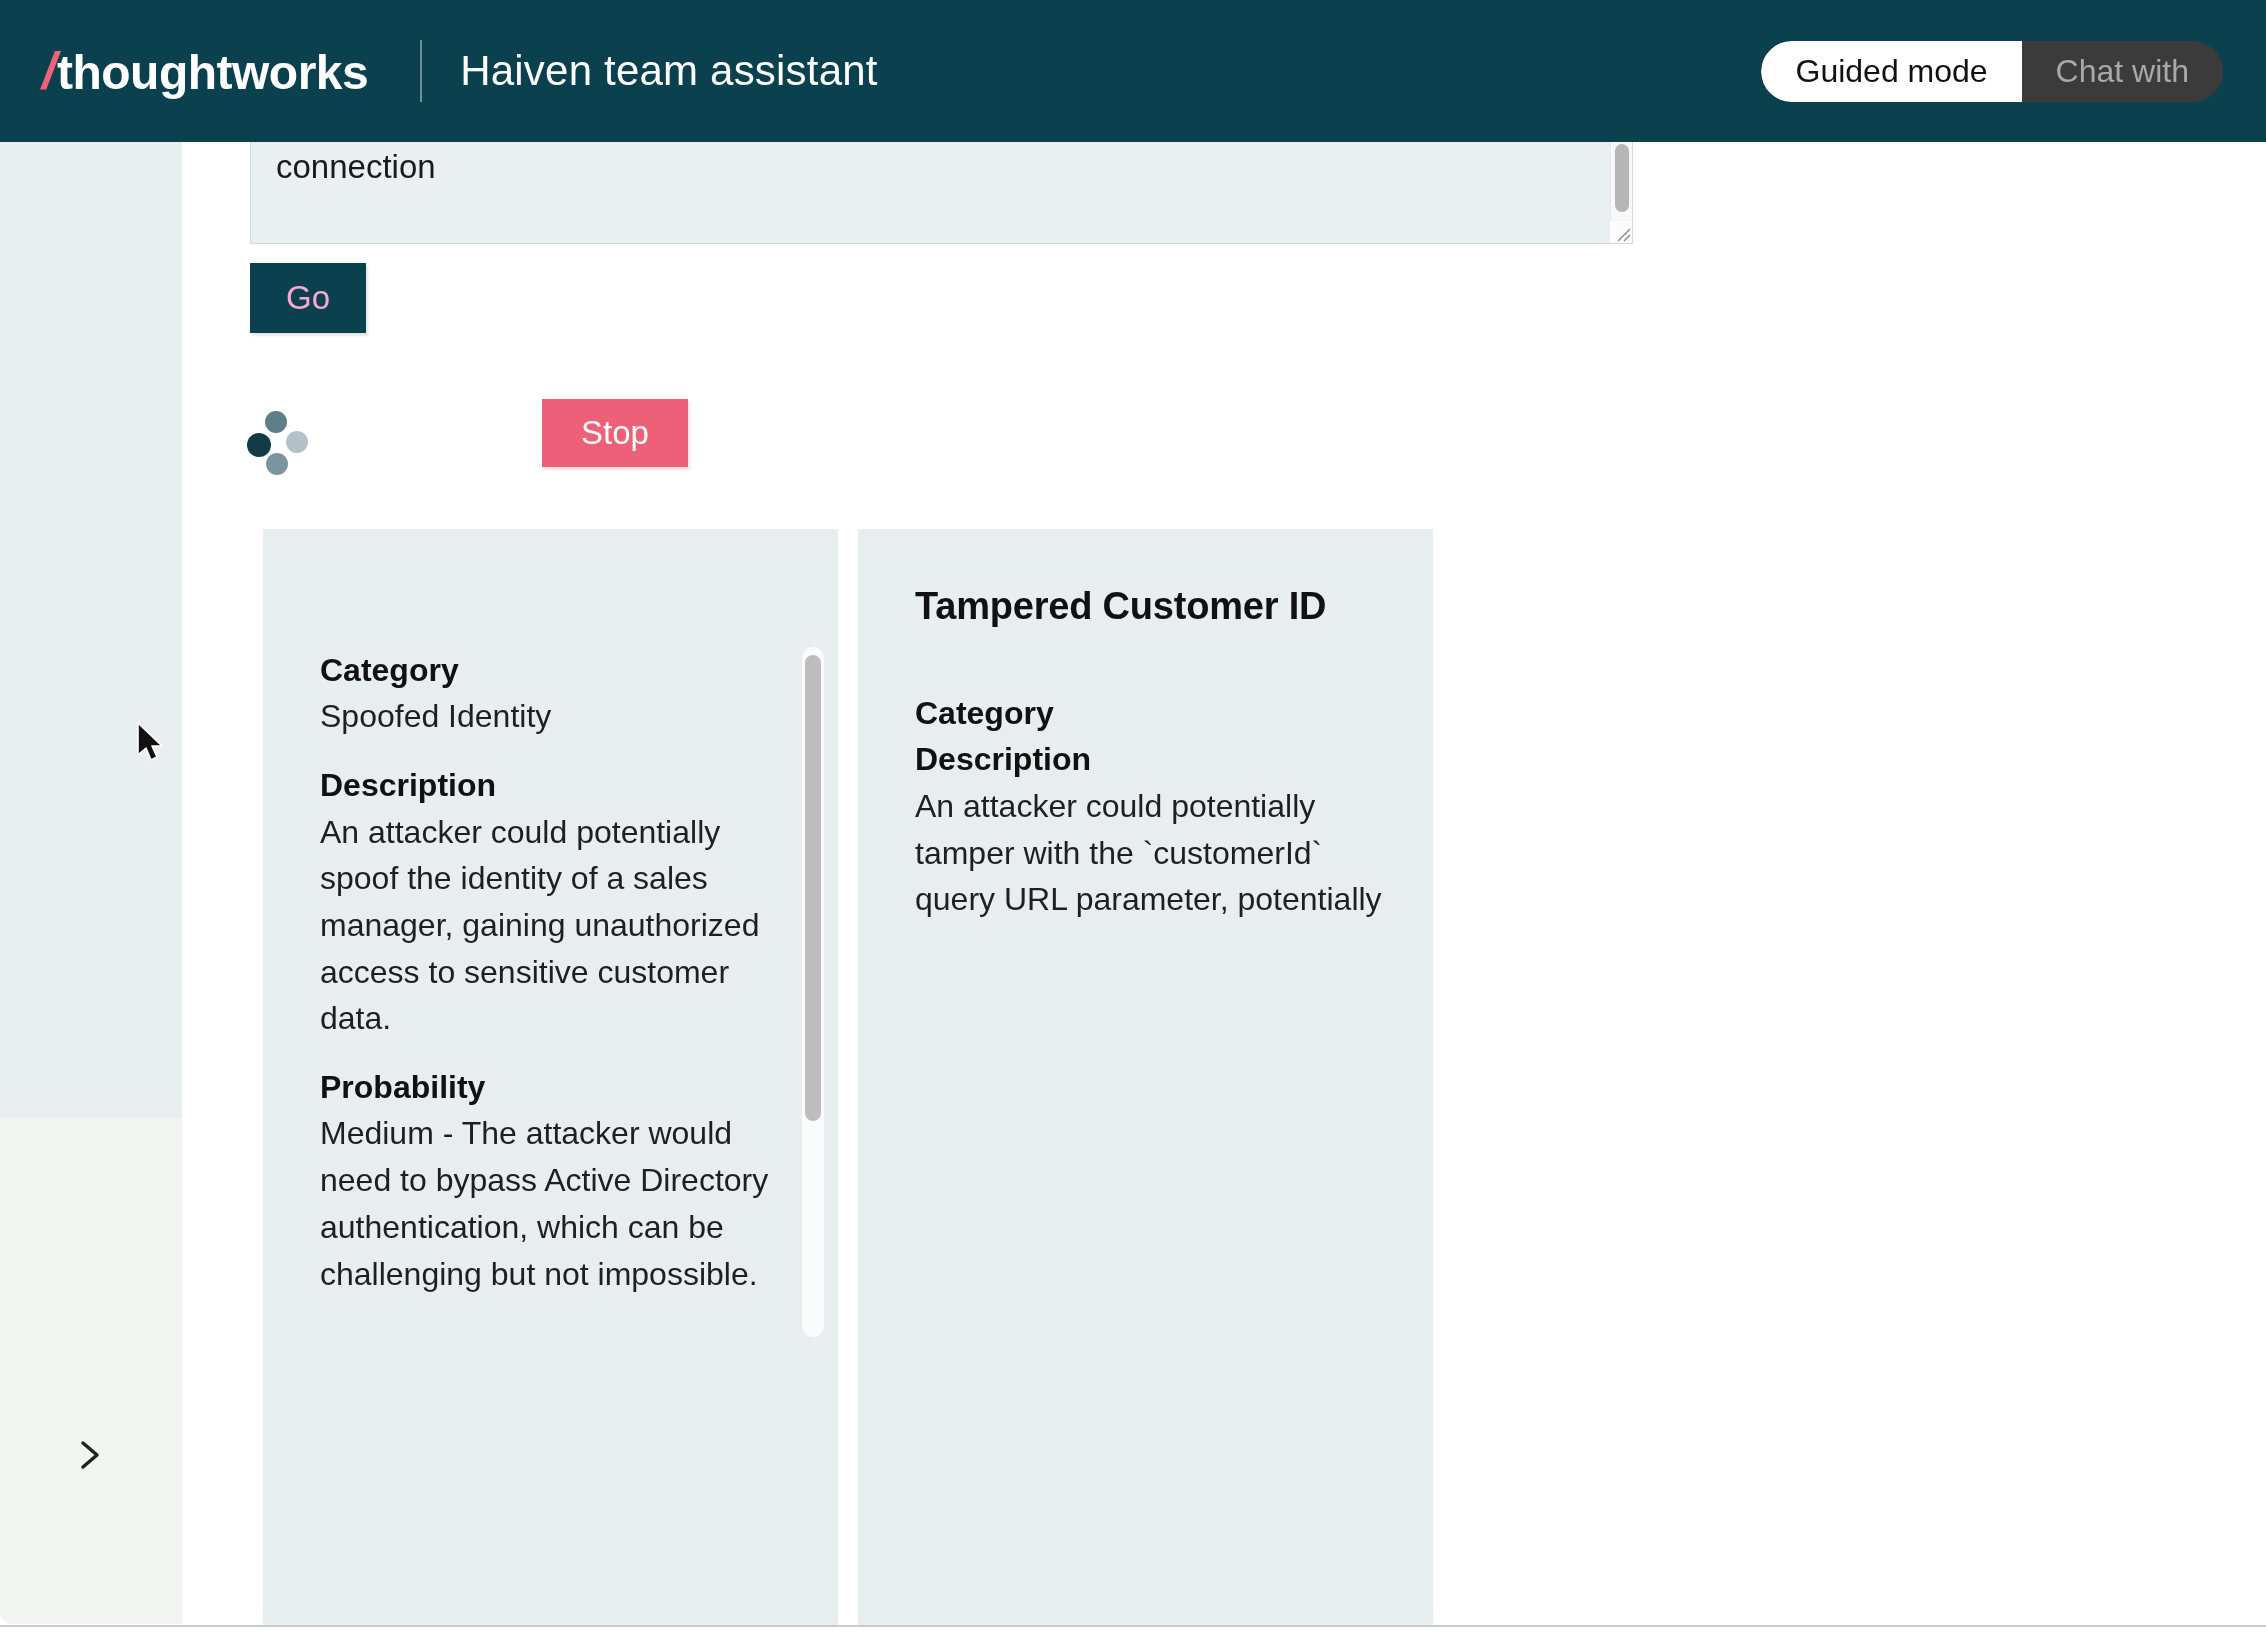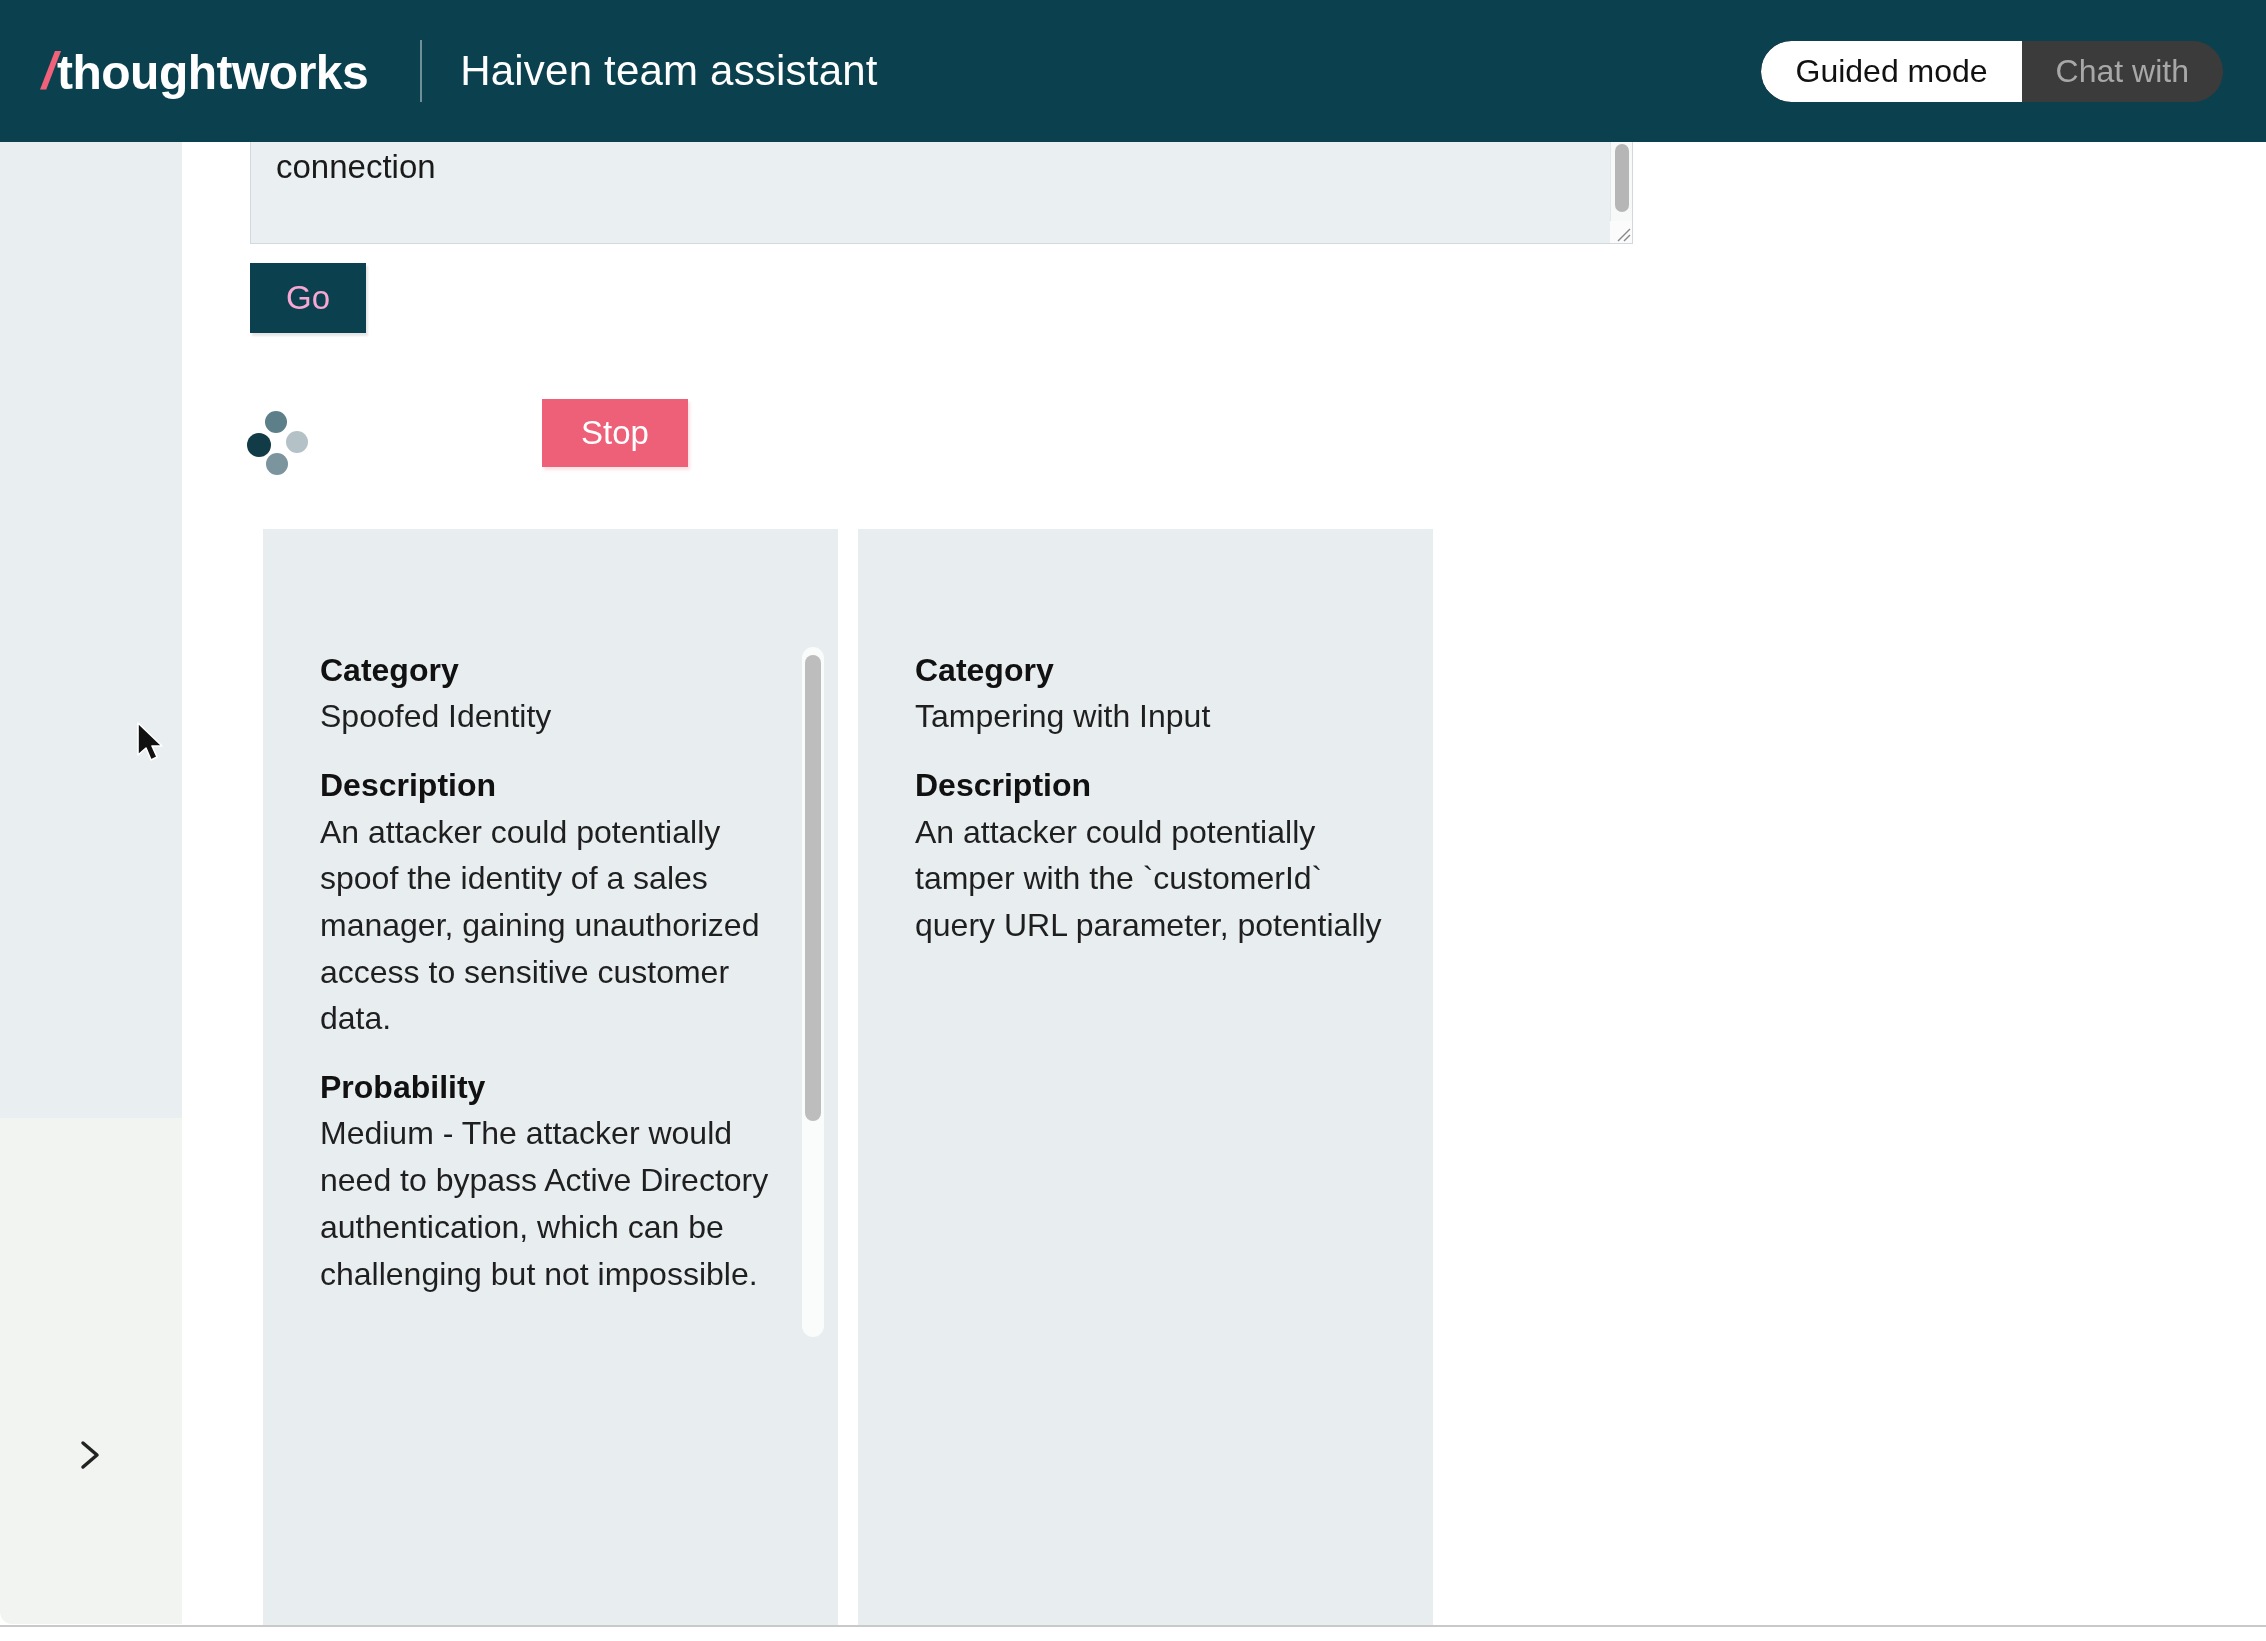--- a/index.html
+++ b/index.html
@@ -416,24 +416,24 @@
           <div class="card-scrollbar-track">
             <div class="card-scrollbar-thumb"></div>
           </div>
         </div>
         <div class="card-footer">
           <a class="explore-link">Explore</a>
         </div>
       </div>
 
       <div class="card">
+        <h2 class="card-title">Tampered Customer ID</h2>
         <div class="card-scroll">
           <div class="field">
             <p class="field-label">Category</p>
-            <p class="field-value">Tampering with Input</p>
           </div>
           <div class="field">
             <p class="field-label">Description</p>
             <p class="field-value last">An attacker could potentially tamper with the `customerId` query URL parameter, potentially</p>
           </div>
         </div>
         <div class="card-footer">
           <a class="explore-link">Explore</a>
         </div>
       </div>

